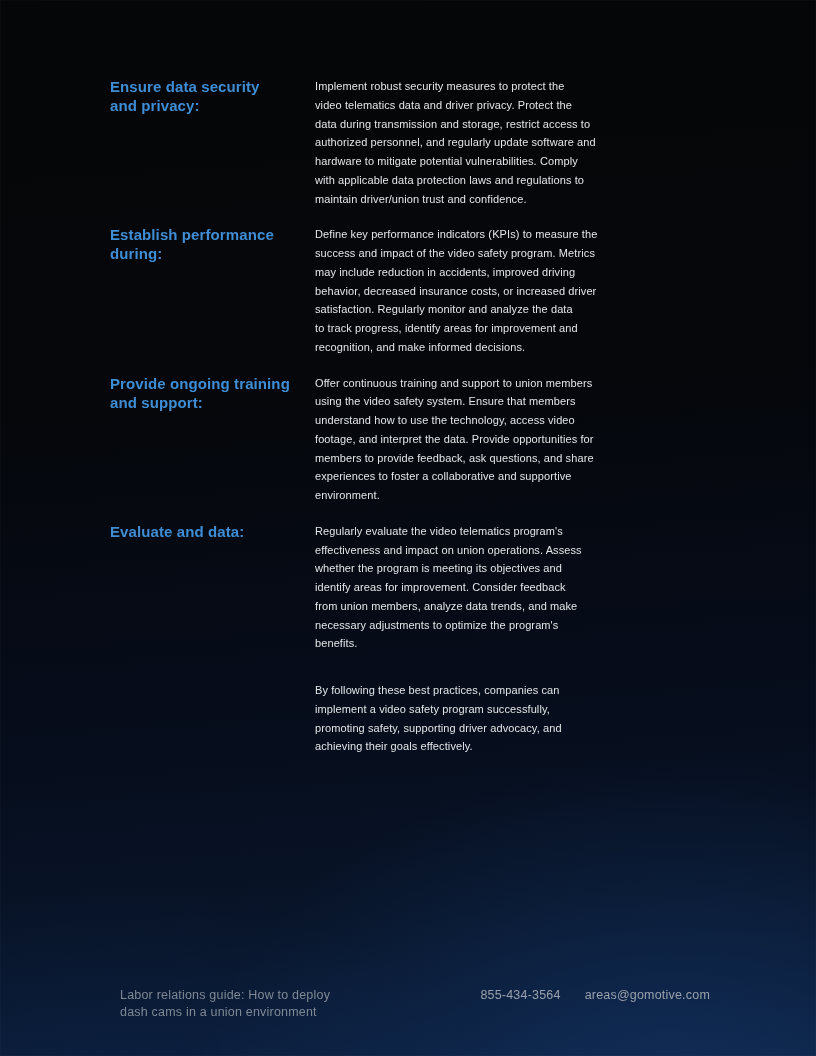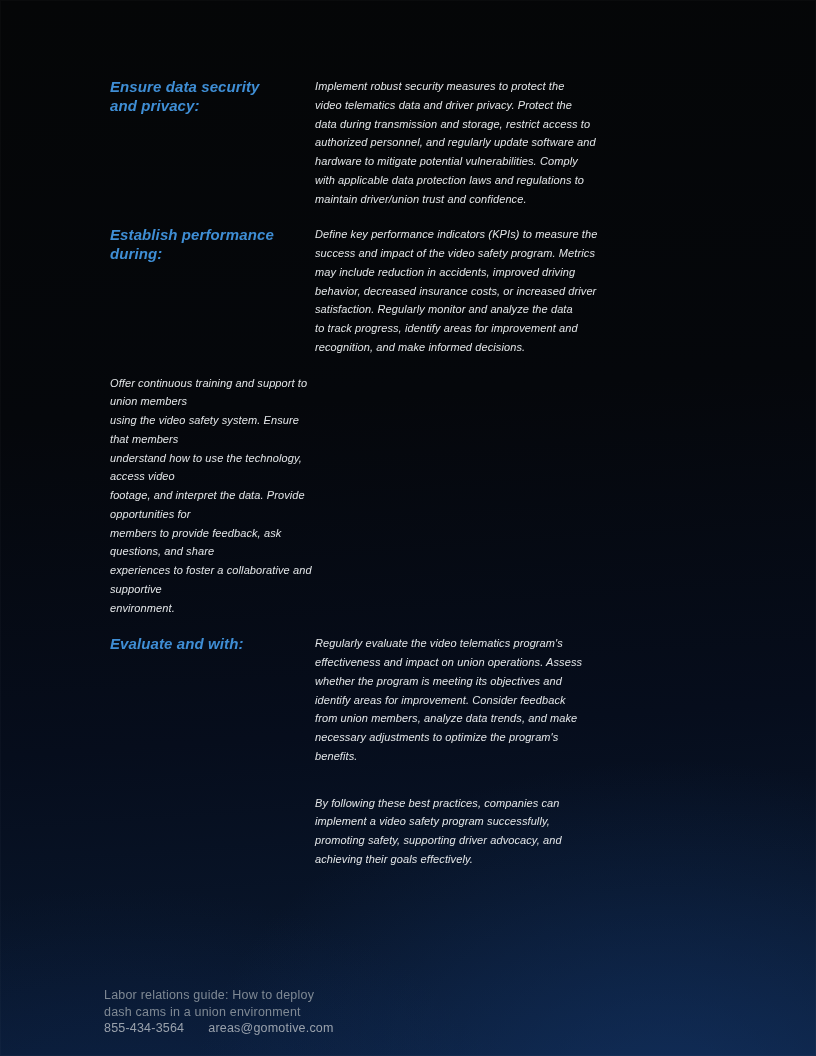--- a/index.html
+++ b/index.html
@@ -15,21 +15,20 @@
       radial-gradient(ellipse 95% 55% at 82% 106%, rgba(22, 60, 116, 0.55), rgba(22, 60, 116, 0) 62%),
       radial-gradient(ellipse 80% 40% at 15% 108%, rgba(14, 40, 82, 0.45), rgba(14, 40, 82, 0) 60%),
       linear-gradient(176deg, #050607 0%, #05070b 38%, #060d1c 68%, #081428 84%, #0b1d3a 100%);
     box-shadow: inset 0 0 0 1px rgba(255,255,255,0.025);
   }
   .content {
     position: absolute;
     left: 110px;
     top: 77px;
     width: 645px;
-    font-style: italic;
   }
   .section {
     display: grid;
     grid-template-columns: 205px 1fr;
     margin-bottom: 17px;
   }
   .heading {
     color: #3f8ed5;
     font-size: 15px;
     line-height: 19px;
@@ -40,27 +39,26 @@
   .body-text {
     color: #e3e6e8;
     font-size: 11px;
     line-height: 18.75px;
     white-space: pre-line;
     letter-spacing: 0.1px;
   }
   .closing { margin-left: 205px; margin-bottom: 18px; margin-top: 28px; }
   .footer {
     position: absolute;
-    left: 104px;
+    left: 120px;
     right: 106px;
     top: 987px;
     display: flex;
     justify-content: space-between;
     align-items: flex-start;
-    flex-direction: column;
   }
   .footer-title {
     color: #7f8994;
     font-size: 12.5px;
     line-height: 16.5px;
     white-space: pre-line;
     letter-spacing: 0.2px;
   }
   .footer-contacts {
     display: flex;
@@ -95,31 +93,33 @@
       <div class="body-text">Define key performance indicators (KPIs) to measure the
 success and impact of the video safety program. Metrics
 may include reduction in accidents, improved driving
 behavior, decreased insurance costs, or increased driver
 satisfaction. Regularly monitor and analyze the data
 to track progress, identify areas for improvement and
 recognition, and make informed decisions.</div>
     </div>
 
     <div class="section">
+      <div class="heading">Provide ongoing training
+and support:</div>
       <div class="body-text">Offer continuous training and support to union members
 using the video safety system. Ensure that members
 understand how to use the technology, access video
 footage, and interpret the data. Provide opportunities for
 members to provide feedback, ask questions, and share
 experiences to foster a collaborative and supportive
 environment.</div>
     </div>
 
     <div class="section">
-      <div class="heading">Evaluate and with:</div>
+      <div class="heading">Evaluate and data:</div>
       <div class="body-text">Regularly evaluate the video telematics program's
 effectiveness and impact on union operations. Assess
 whether the program is meeting its objectives and
 identify areas for improvement. Consider feedback
 from union members, analyze data trends, and make
 necessary adjustments to optimize the program's
 benefits.</div>
     </div>
 
     <div class="body-text closing">By following these best practices, companies can

